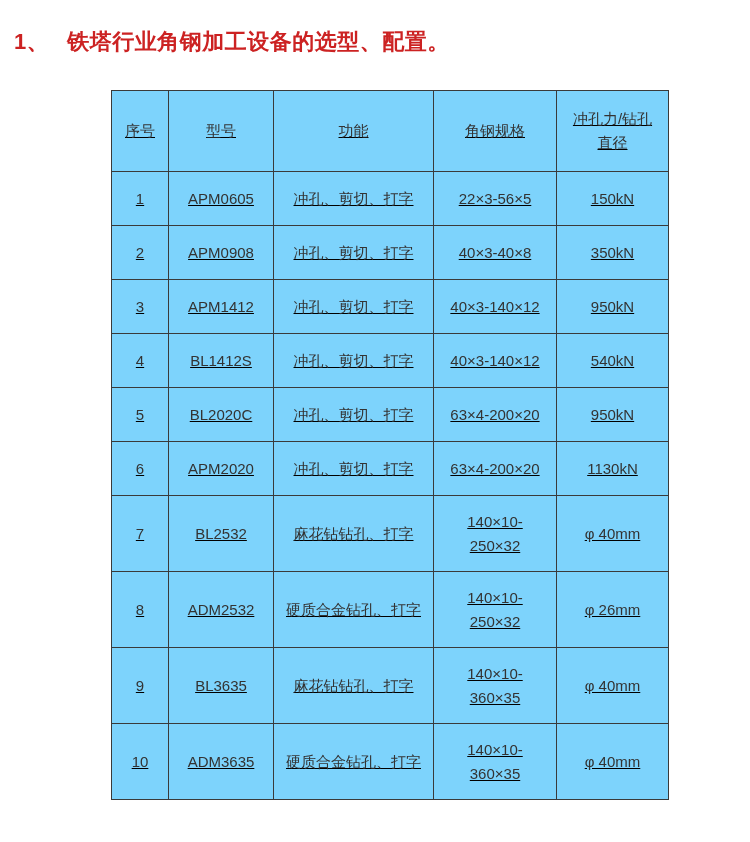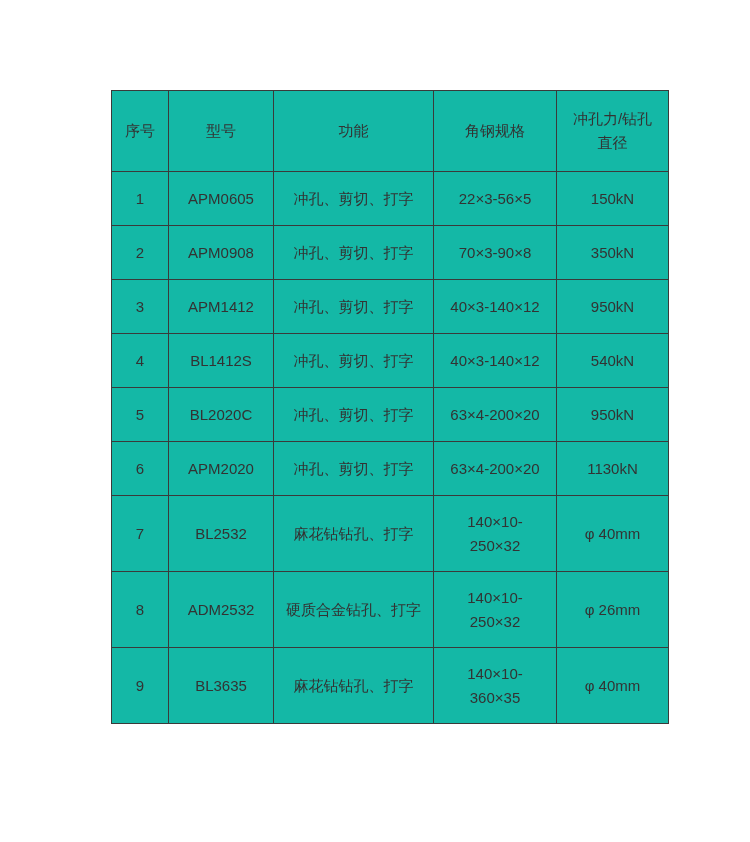--- a/index.html
+++ b/index.html
@@ -29,21 +29,22 @@
   .doc-title .title-number {
     margin-right: 18px;
   }
   table.equipment-table {
     position: absolute;
     left: 111px;
     top: 90px;
     border-collapse: collapse;
     table-layout: fixed;
     width: 557px;
-    background: #14b8a6;
+    background: #7dd3fc;
+    text-decoration: underline;
   }
   table.equipment-table th,
   table.equipment-table td {
     border: 1px solid #3a3a3a;
     text-align: center;
     vertical-align: middle;
     font-size: 15px;
     font-weight: normal;
     color: #333333;
     white-space: pre-line;
@@ -58,20 +59,23 @@
   }
   table.equipment-table tbody tr.tall td {
     height: 76px;
   }
 </style>
 </head>
 <body>
 
 <div class="page">
 
+  <div class="doc-title" style="color: rgb(204, 34, 34);">
+    <span class="title-number">1、</span><span>铁塔行业角钢加工设备的选型、配置。</span>
+  </div>
 
   <table class="equipment-table">
     <colgroup>
       <col style="width:57px">
       <col style="width:105px">
       <col style="width:160px">
       <col style="width:123px">
       <col style="width:112px">
     </colgroup>
     <thead>
@@ -89,21 +93,21 @@
           <td>1</td>
           <td>APM0605</td>
           <td>冲孔、剪切、打字</td>
           <td>22×3-56×5</td>
           <td>150kN</td>
         </tr>
         <tr class="short">
           <td>2</td>
           <td>APM0908</td>
           <td>冲孔、剪切、打字</td>
-          <td>70×3-90×8</td>
+          <td>40×3-40×8</td>
           <td>350kN</td>
         </tr>
         <tr class="short">
           <td>3</td>
           <td>APM1412</td>
           <td>冲孔、剪切、打字</td>
           <td>40×3-140×12</td>
           <td>950kN</td>
         </tr>
         <tr class="short">
@@ -144,16 +148,24 @@
           <td>φ 26mm</td>
         </tr>
         <tr class="tall">
           <td>9</td>
           <td>BL3635</td>
           <td>麻花钻钻孔、打字</td>
           <td>140×10-
 360×35</td>
           <td>φ 40mm</td>
         </tr>
+        <tr class="tall">
+          <td>10</td>
+          <td>ADM3635</td>
+          <td>硬质合金钻孔、打字</td>
+          <td>140×10-
+360×35</td>
+          <td>φ 40mm</td>
+        </tr>
       </tbody>
   </table>
 
 </div>
 
 </body></html>

